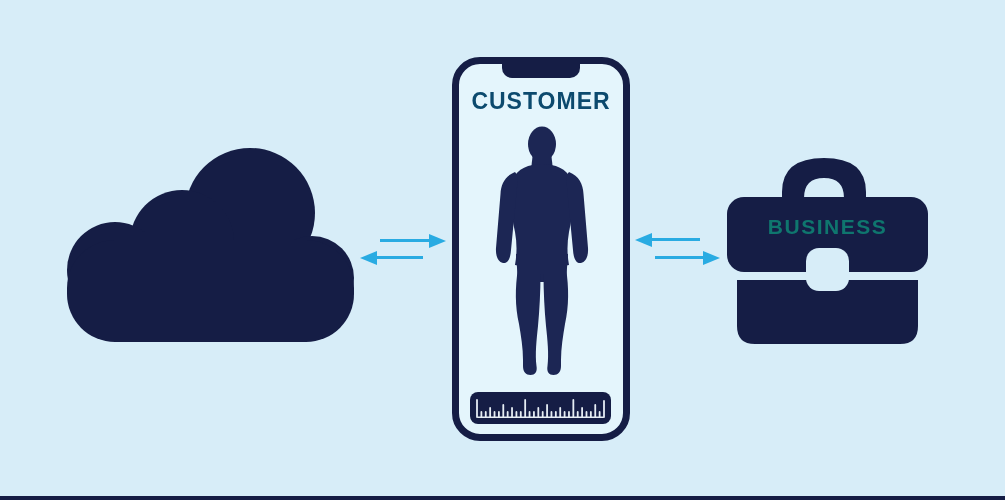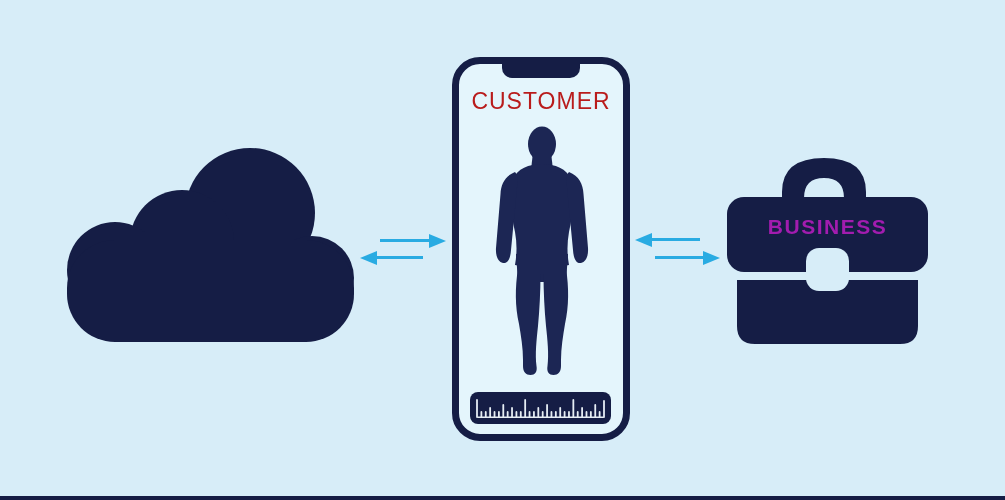--- a/index.html
+++ b/index.html
@@ -21,32 +21,32 @@
   .phone-frame{
     left:452px;top:57px;width:178px;height:384px;box-sizing:border-box;
     border:7px solid #151d45;border-radius:28px;background:#e4f5fc;
   }
   .phone-notch{
     left:502px;top:57px;width:78px;height:21px;background:#151d45;
     border-radius:0 0 10px 10px;
   }
   .customer-label{
     left:452px;top:88px;width:178px;text-align:center;
-    color:#b91c1c;font-size:23px;font-weight:normal;letter-spacing:1px;
+    color:#0c4a6e;font-size:23px;font-weight:bold;letter-spacing:1px;
   }
   .figure-svg{left:490px;top:126px;}
   .ruler{
     left:470px;top:392px;width:141px;height:32px;background:#151d45;
     border-radius:8px;
   }
 
   
   .business-label{
     left:725px;top:215px;width:205px;text-align:center;
-    color:#a21caf;font-size:21px;font-weight:bold;letter-spacing:1.5px;
+    color:#0f766e;font-size:21px;font-weight:bold;letter-spacing:1.5px;
   }
 
   
   .arrow{position:absolute;height:3px;background:#29abe2;}
   .arrow.right::after{
     content:"";position:absolute;right:-17px;top:50%;transform:translateY(-50%);
     border-top:7px solid transparent;border-bottom:7px solid transparent;
     border-left:17px solid #29abe2;
   }
   .arrow.left::before{

